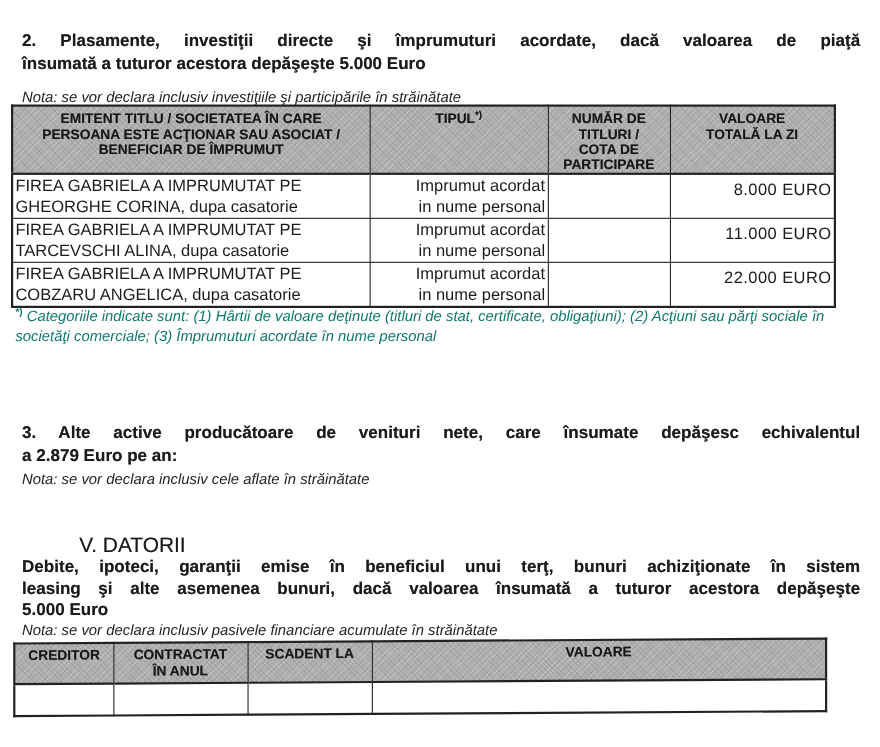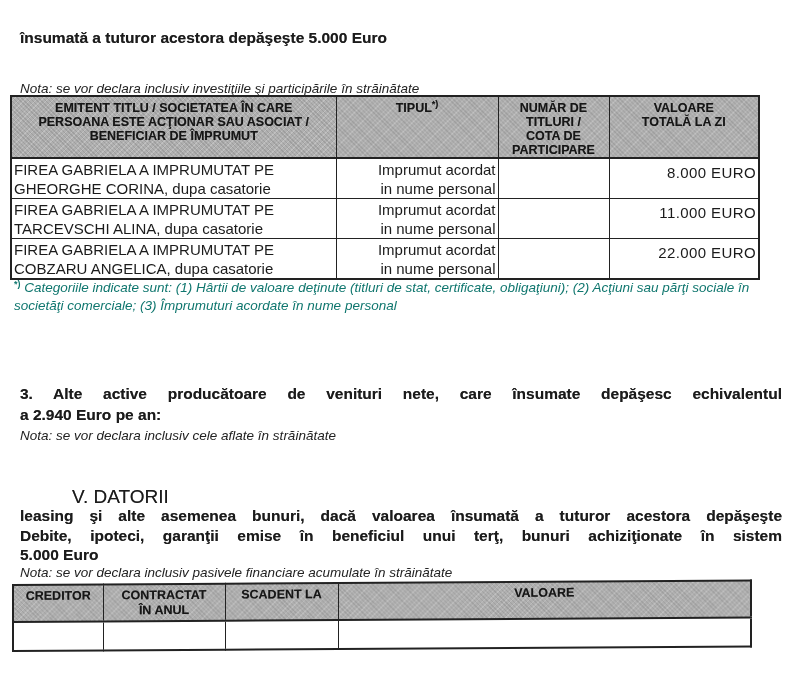--- a/index.html
+++ b/index.html
@@ -97,20 +97,21 @@
   .t2 .hdr-row{height:37px;}
   .t2 .data-row{height:29px;}
   .t2 td{font-size:14px;}
 </style>
 </head>
 <body>
 
 <div class="page">
 
   <div class="h-bold" style="top:27px;">
+    <span class="jline">2. Plasamente, investiţii directe şi împrumuturi acordate, dacă valoarea de piaţă</span>
     <span class="lline">însumată a tuturor acestora depăşeşte 5.000 Euro</span>
   </div>
   <div class="nota" style="top:80px;">Nota: se vor declara inclusiv investiţiile şi participările în străinătate</div>
 
   <table class="t1">
     <colgroup>
       <col style="width:325px">
         <col style="width:162px">
         <col style="width:111px">
         <col style="width:150px">
@@ -154,28 +155,28 @@
         <td class="c-numar"></td>
         <td class="c-valoare">22.000 EURO</td>
       </tr>
     </tbody>
   </table>
 
   <div class="footnote"><sup class="mark">*)</sup><span> Categoriile indicate sunt: (1) Hârtii de valoare deţinute (titluri de stat, certificate, obligaţiuni); (2) Acţiuni sau părţi sociale în societăţi comerciale; (3) Împrumuturi acordate în nume personal</span></div>
 
   <div class="h-bold" style="top:383px;">
     <span class="jline">3. Alte active producătoare de venituri nete, care însumate depăşesc echivalentul</span>
-    <span class="lline">a 2.940 Euro pe an:</span>
+    <span class="lline">a 2.879 Euro pe an:</span>
   </div>
   <div class="nota" style="top:427px;">Nota: se vor declara inclusiv cele aflate în străinătate</div>
 
   <div class="v-title">V. DATORII</div>
   <div class="h-bold v-para">
+    <span class="jline">Debite, ipoteci, garanţii emise în beneficiul unui terţ, bunuri achiziţionate în sistem</span>
     <span class="jline">leasing şi alte asemenea bunuri, dacă valoarea însumată a tuturor acestora depăşeşte</span>
-    <span class="jline">Debite, ipoteci, garanţii emise în beneficiul unui terţ, bunuri achiziţionate în sistem</span>
     <span class="lline">5.000 Euro</span>
   </div>
   <div class="nota" style="top:564px;">Nota: se vor declara inclusiv pasivele financiare acumulate în străinătate</div>
 
   <table class="t2">
     <colgroup>
       <col style="width:90px">
         <col style="width:122px">
         <col style="width:113px">
         <col style="width:413px">

